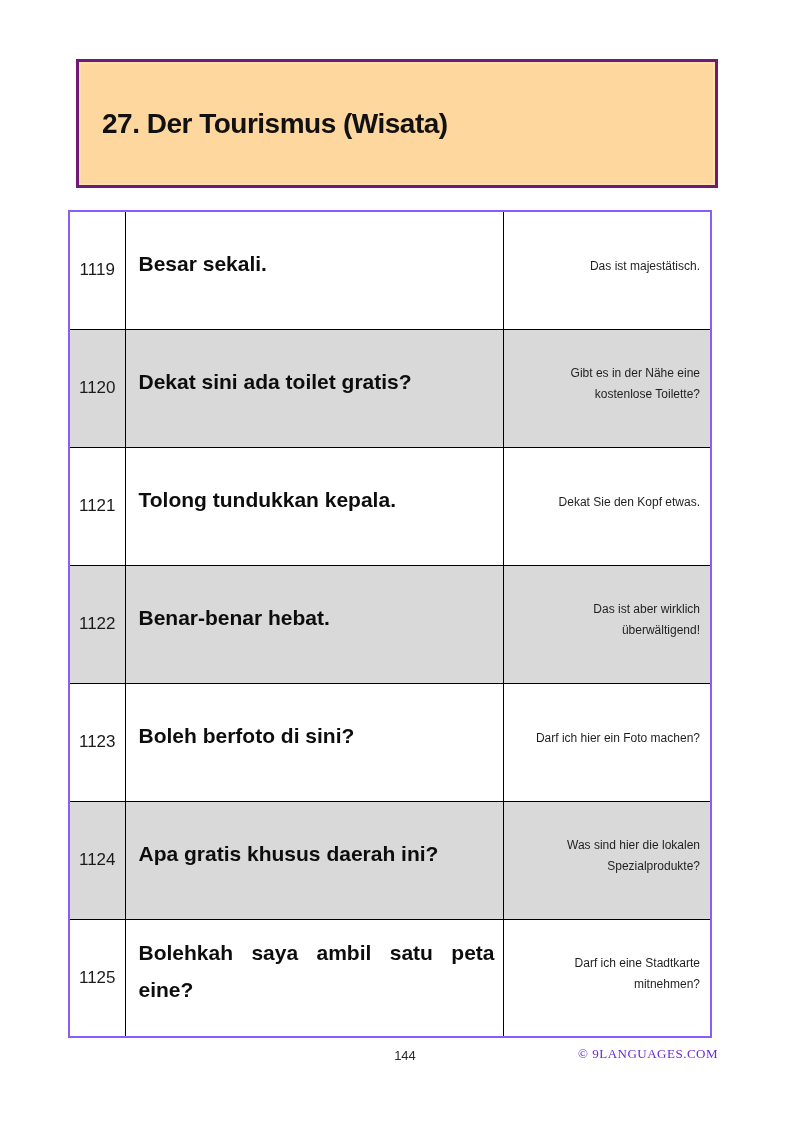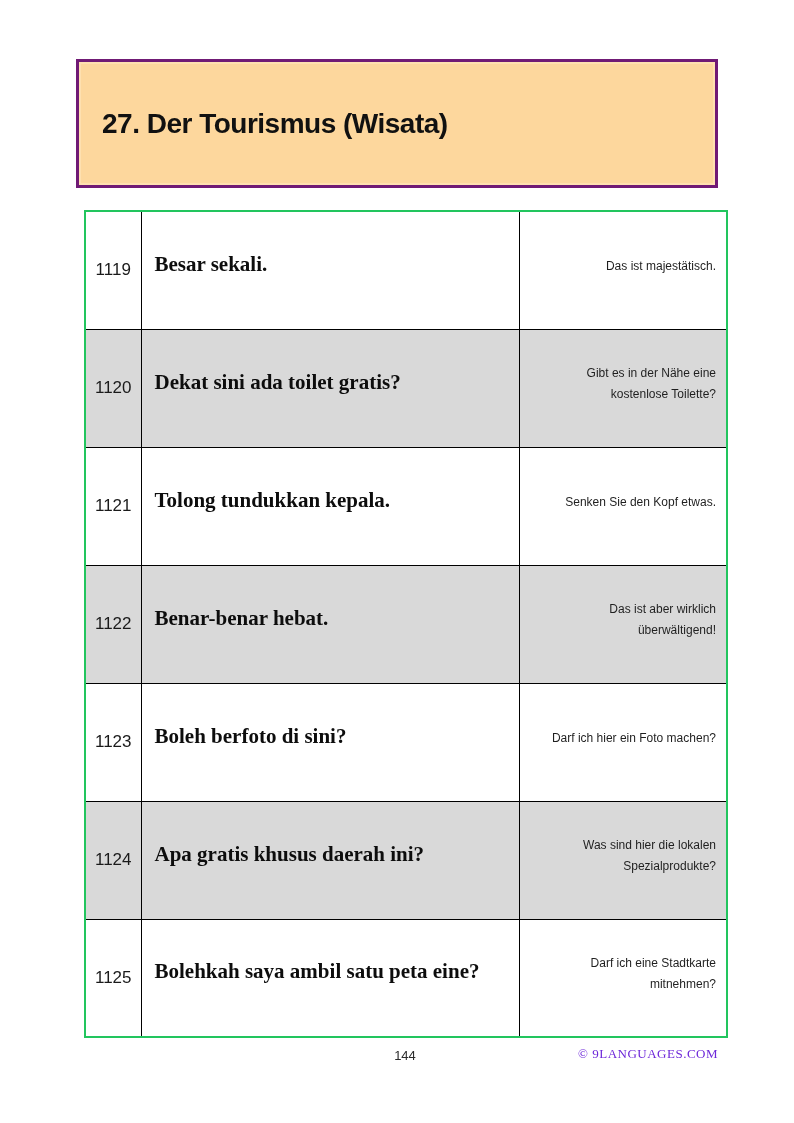--- a/index.html
+++ b/index.html
@@ -35,26 +35,26 @@
     padding-left: 23px;
     font-size: 28px;
     font-weight: bold;
     letter-spacing: -0.5px;
     color: #111111;
   }
 
   
   table.phrases {
     position: absolute;
-    left: 84px;
+    left: 68px;
     top: 210px;
     width: 642px;
     border-collapse: collapse;
     table-layout: fixed;
-    border: 2px solid #22c55e;
+    border: 2px solid #8b5cf6;
   }
   table.phrases td {
     border: 1px solid #000000;
     vertical-align: middle;
     box-sizing: border-box;
   }
   table.phrases tr {
     height: 118px;
   }
   table.phrases tr:nth-child(even) td {
@@ -68,21 +68,20 @@
   }
   td.phrase {
     width: 378px;
     padding: 0 8px 12px 13px;
     font-size: 21px;
     font-weight: bold;
     color: #0d0d0d;
     text-align: justify;
     text-align-last: left;
     line-height: 1.76;
-    font-family: Liberation Serif, serif;
   }
   td.translation {
     width: 208px;
     padding: 0 10px 8px 14px;
     font-size: 12px;
     color: #1f1f1f;
     text-align: right;
     line-height: 1.75;
   }
 
@@ -123,21 +122,21 @@
         <td class="translation">Das ist majestätisch.</td>
       </tr>
       <tr>
         <td class="num">1120</td>
         <td class="phrase">Dekat sini ada toilet gratis?</td>
         <td class="translation">Gibt es in der Nähe eine kostenlose Toilette?</td>
       </tr>
       <tr>
         <td class="num">1121</td>
         <td class="phrase">Tolong tundukkan kepala.</td>
-        <td class="translation">Senken Sie den Kopf etwas.</td>
+        <td class="translation">Dekat Sie den Kopf etwas.</td>
       </tr>
       <tr>
         <td class="num">1122</td>
         <td class="phrase">Benar-benar hebat.</td>
         <td class="translation">Das ist aber wirklich überwältigend!</td>
       </tr>
       <tr>
         <td class="num">1123</td>
         <td class="phrase">Boleh berfoto di sini?</td>
         <td class="translation">Darf ich hier ein Foto machen?</td>

